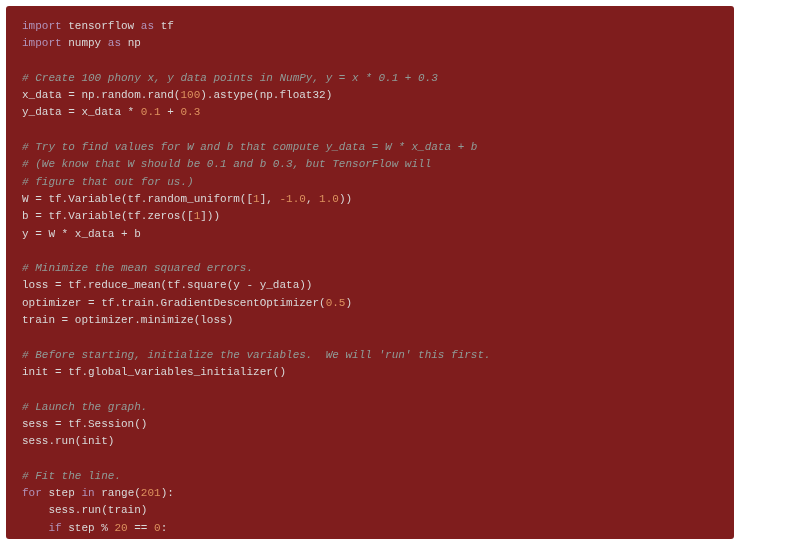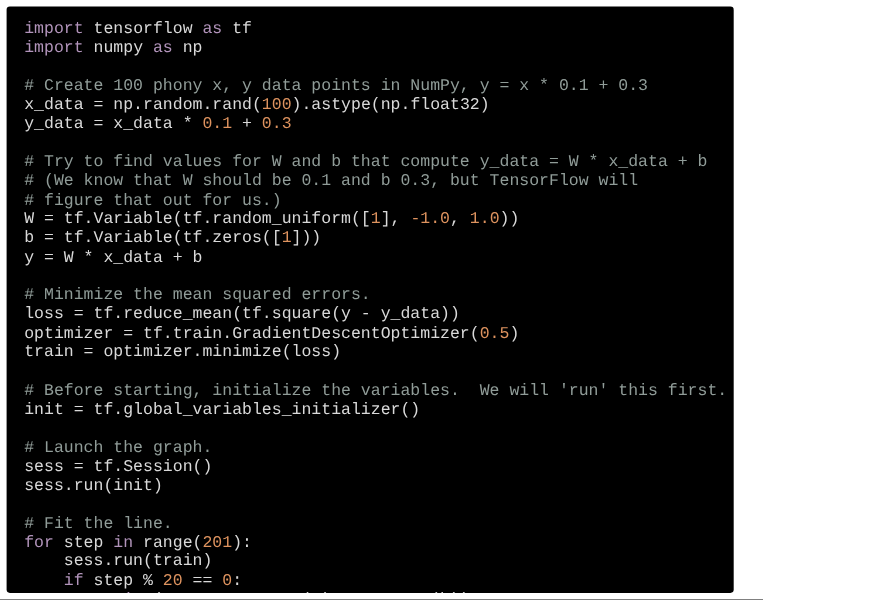--- a/index.html
+++ b/index.html
@@ -2,32 +2,32 @@
 <html><head>
 <meta charset="utf-8">
 <style>
   * { margin: 0; padding: 0; box-sizing: border-box; }
   body {
     background: #ffffff;
     padding: 6px;
     font-family: "Consolas", "Monaco", "Courier New", monospace;
   }
   .code-block {
-    background: #000000;
+    background: #7f1d1d;
     border-radius: 3px;
     padding: 12px 16px;
-    width: 661px;
+    width: 728px;
     height: 533px;
     overflow: hidden;
-    font-size: 15px;
+    font-size: 11px;
     line-height: 17.3px;
     color: #d9d9d9;
     white-space: pre;
   }
   .kw   { color: #b294bb; }
-  .cmt  { color: #909c98; }
+  .cmt  { color: #909c98; font-style: italic; }
   .num  { color: #de935f; text-align: right; }
   .pn   { color: #d9d9d9; }
 </style>
 </head>
 <body>
 
 <div class="code-block" id="code-container"><div><span class="kw">import</span><span class="pn"> tensorflow </span><span class="kw">as</span><span class="pn"> tf</span></div><div><span class="kw">import</span><span class="pn"> numpy </span><span class="kw">as</span><span class="pn"> np</span></div><div>&nbsp;</div><div><span class="cmt"># Create 100 phony x, y data points in NumPy, y = x * 0.1 + 0.3</span></div><div><span class="pn">x_data = np.random.rand(</span><span class="num">100</span><span class="pn">).astype(np.float32)</span></div><div><span class="pn">y_data = x_data * </span><span class="num">0.1</span><span class="pn"> + </span><span class="num">0.3</span></div><div>&nbsp;</div><div><span class="cmt"># Try to find values for W and b that compute y_data = W * x_data + b</span></div><div><span class="cmt"># (We know that W should be 0.1 and b 0.3, but TensorFlow will</span></div><div><span class="cmt"># figure that out for us.)</span></div><div><span class="pn">W = tf.Variable(tf.random_uniform([</span><span class="num">1</span><span class="pn">], </span><span class="num">-1.0</span><span class="pn">, </span><span class="num">1.0</span><span class="pn">))</span></div><div><span class="pn">b = tf.Variable(tf.zeros([</span><span class="num">1</span><span class="pn">]))</span></div><div><span class="pn">y = W * x_data + b</span></div><div>&nbsp;</div><div><span class="cmt"># Minimize the mean squared errors.</span></div><div><span class="pn">loss = tf.reduce_mean(tf.square(y - y_data))</span></div><div><span class="pn">optimizer = tf.train.GradientDescentOptimizer(</span><span class="num">0.5</span><span class="pn">)</span></div><div><span class="pn">train = optimizer.minimize(loss)</span></div><div>&nbsp;</div><div><span class="cmt"># Before starting, initialize the variables.  We will 'run' this first.</span></div><div><span class="pn">init = tf.global_variables_initializer()</span></div><div>&nbsp;</div><div><span class="cmt"># Launch the graph.</span></div><div><span class="pn">sess = tf.Session()</span></div><div><span class="pn">sess.run(init)</span></div><div>&nbsp;</div><div><span class="cmt"># Fit the line.</span></div><div><span class="kw">for</span><span class="pn"> step </span><span class="kw">in</span><span class="pn"> range(</span><span class="num">201</span><span class="pn">):</span></div><div><span class="pn">    sess.run(train)</span></div><div><span class="pn">    </span><span class="kw">if</span><span class="pn"> step % </span><span class="num">20</span><span class="pn"> == </span><span class="num">0</span><span class="pn">:</span></div><div><span class="pn">        </span><span class="kw">print</span><span class="pn">(step, sess.run(W), sess.run(b))</span></div></div>
 
 </body></html>

